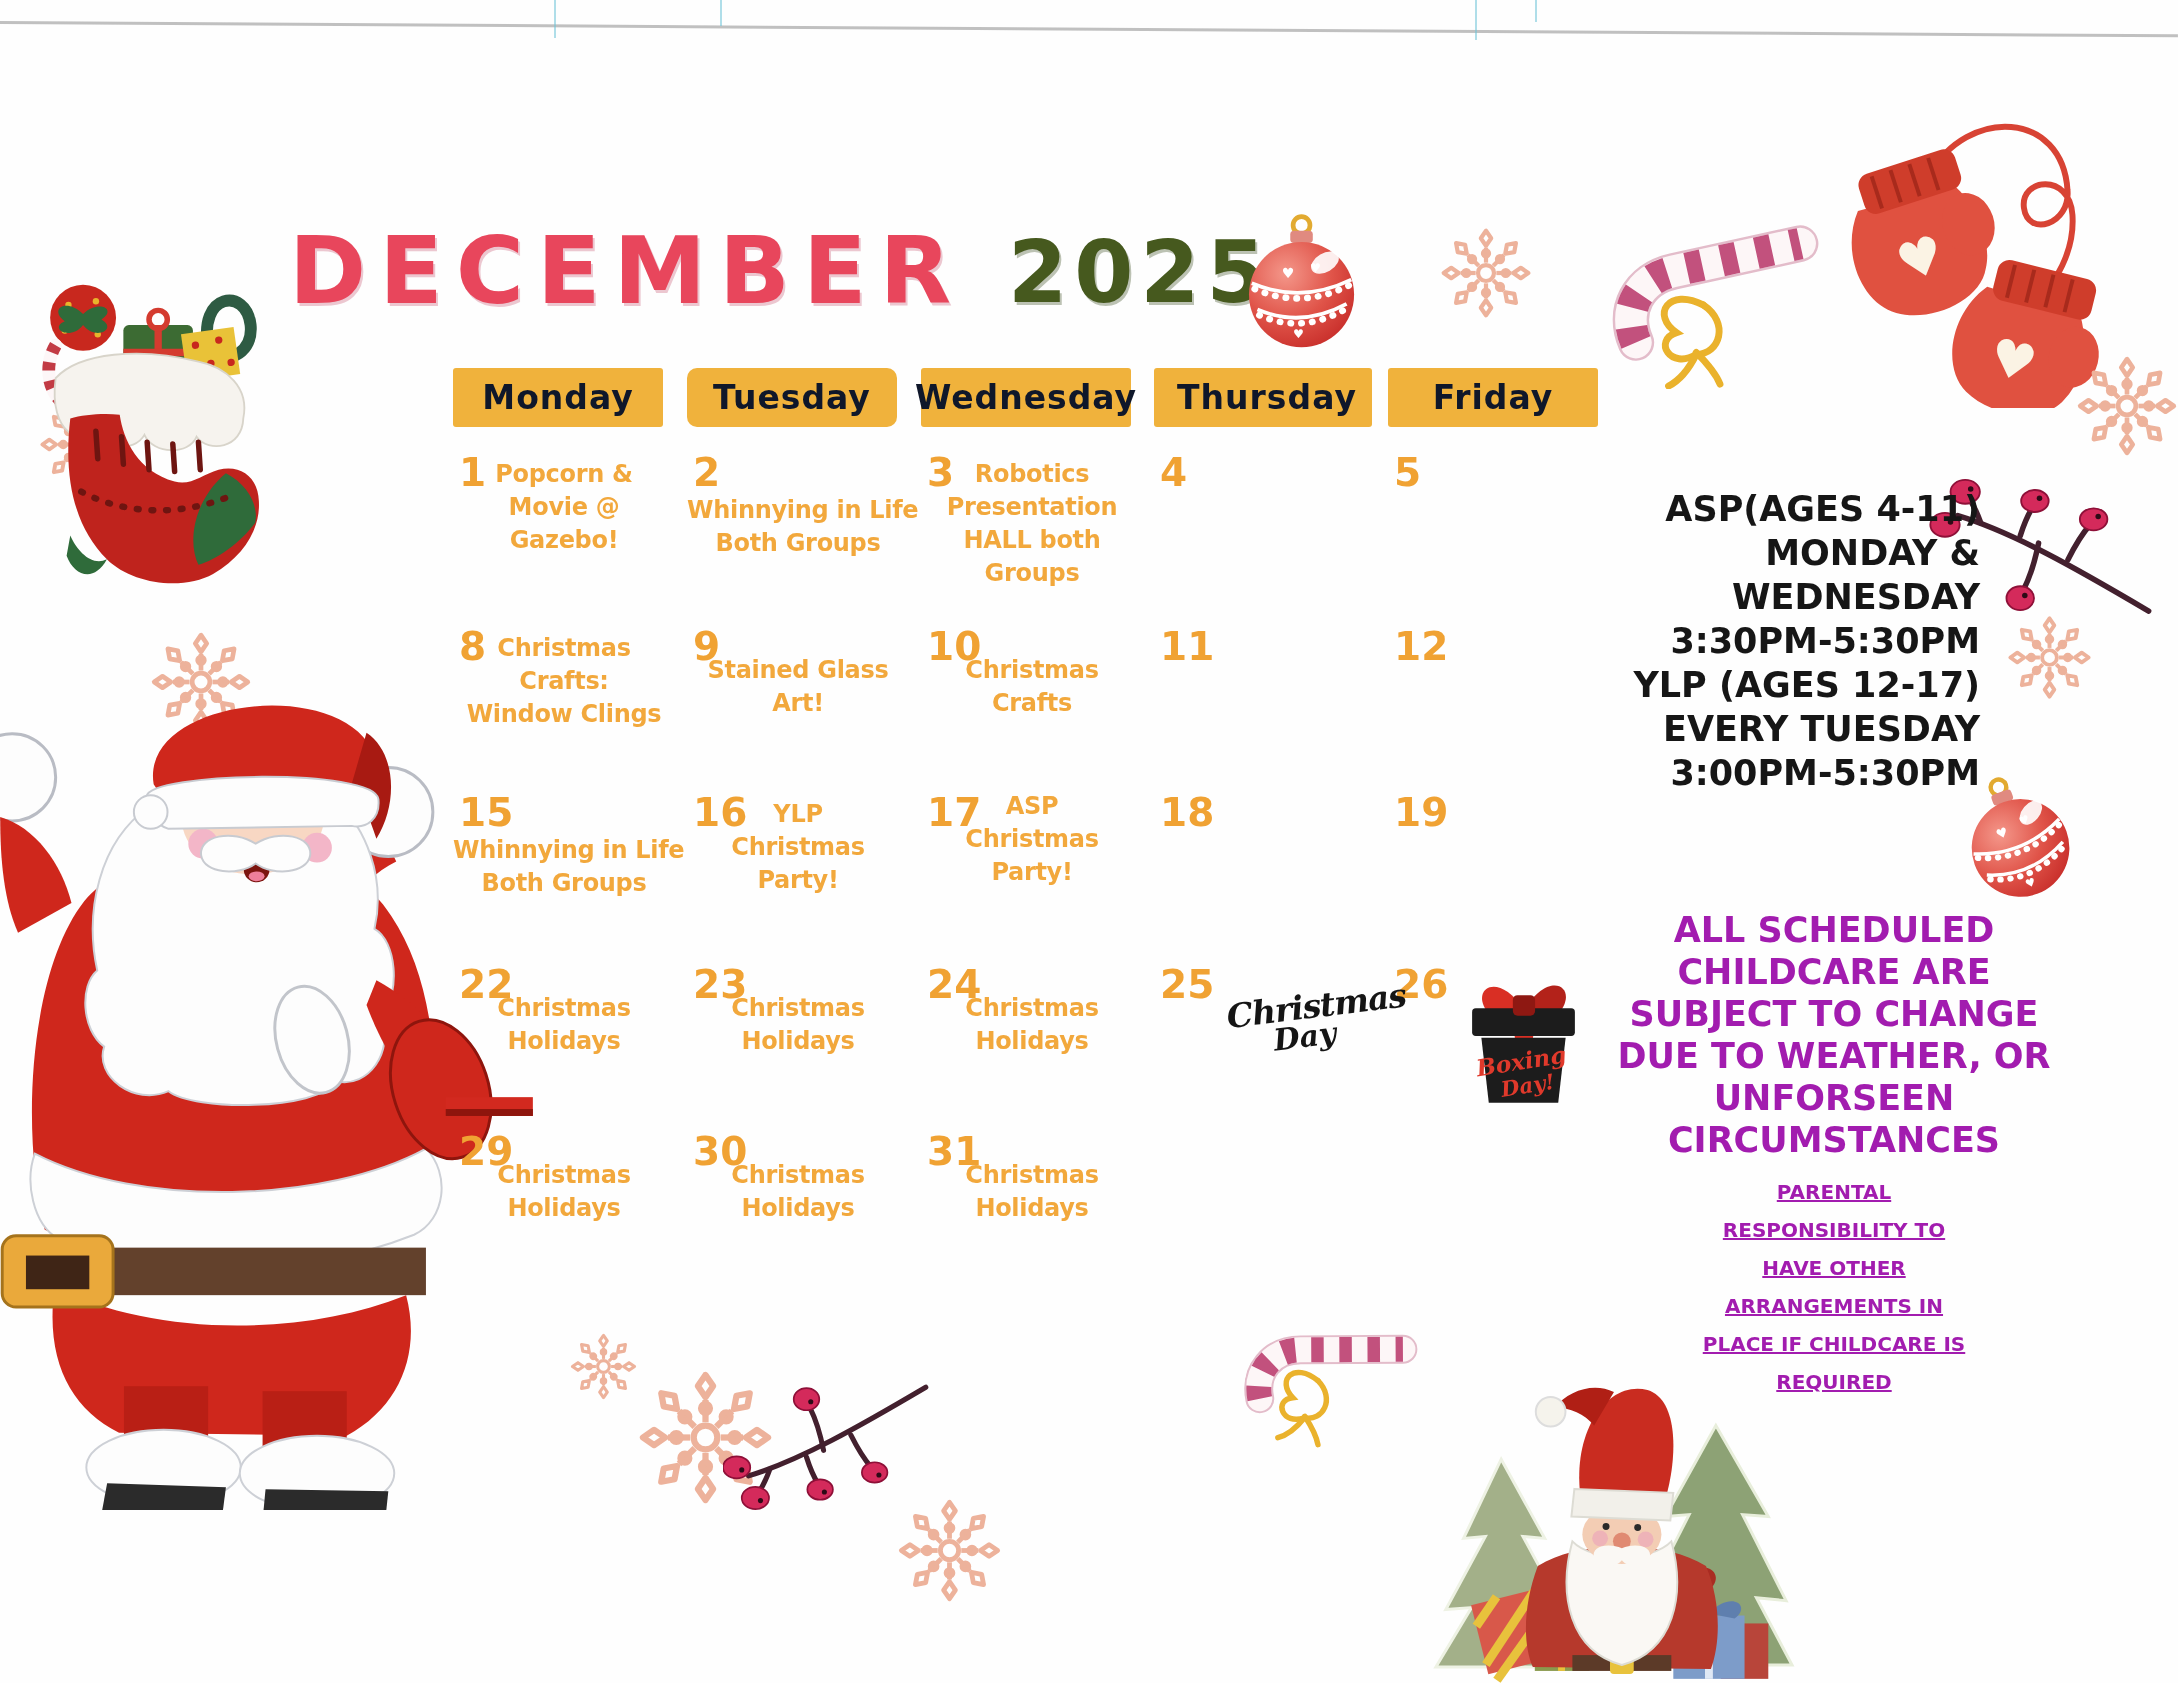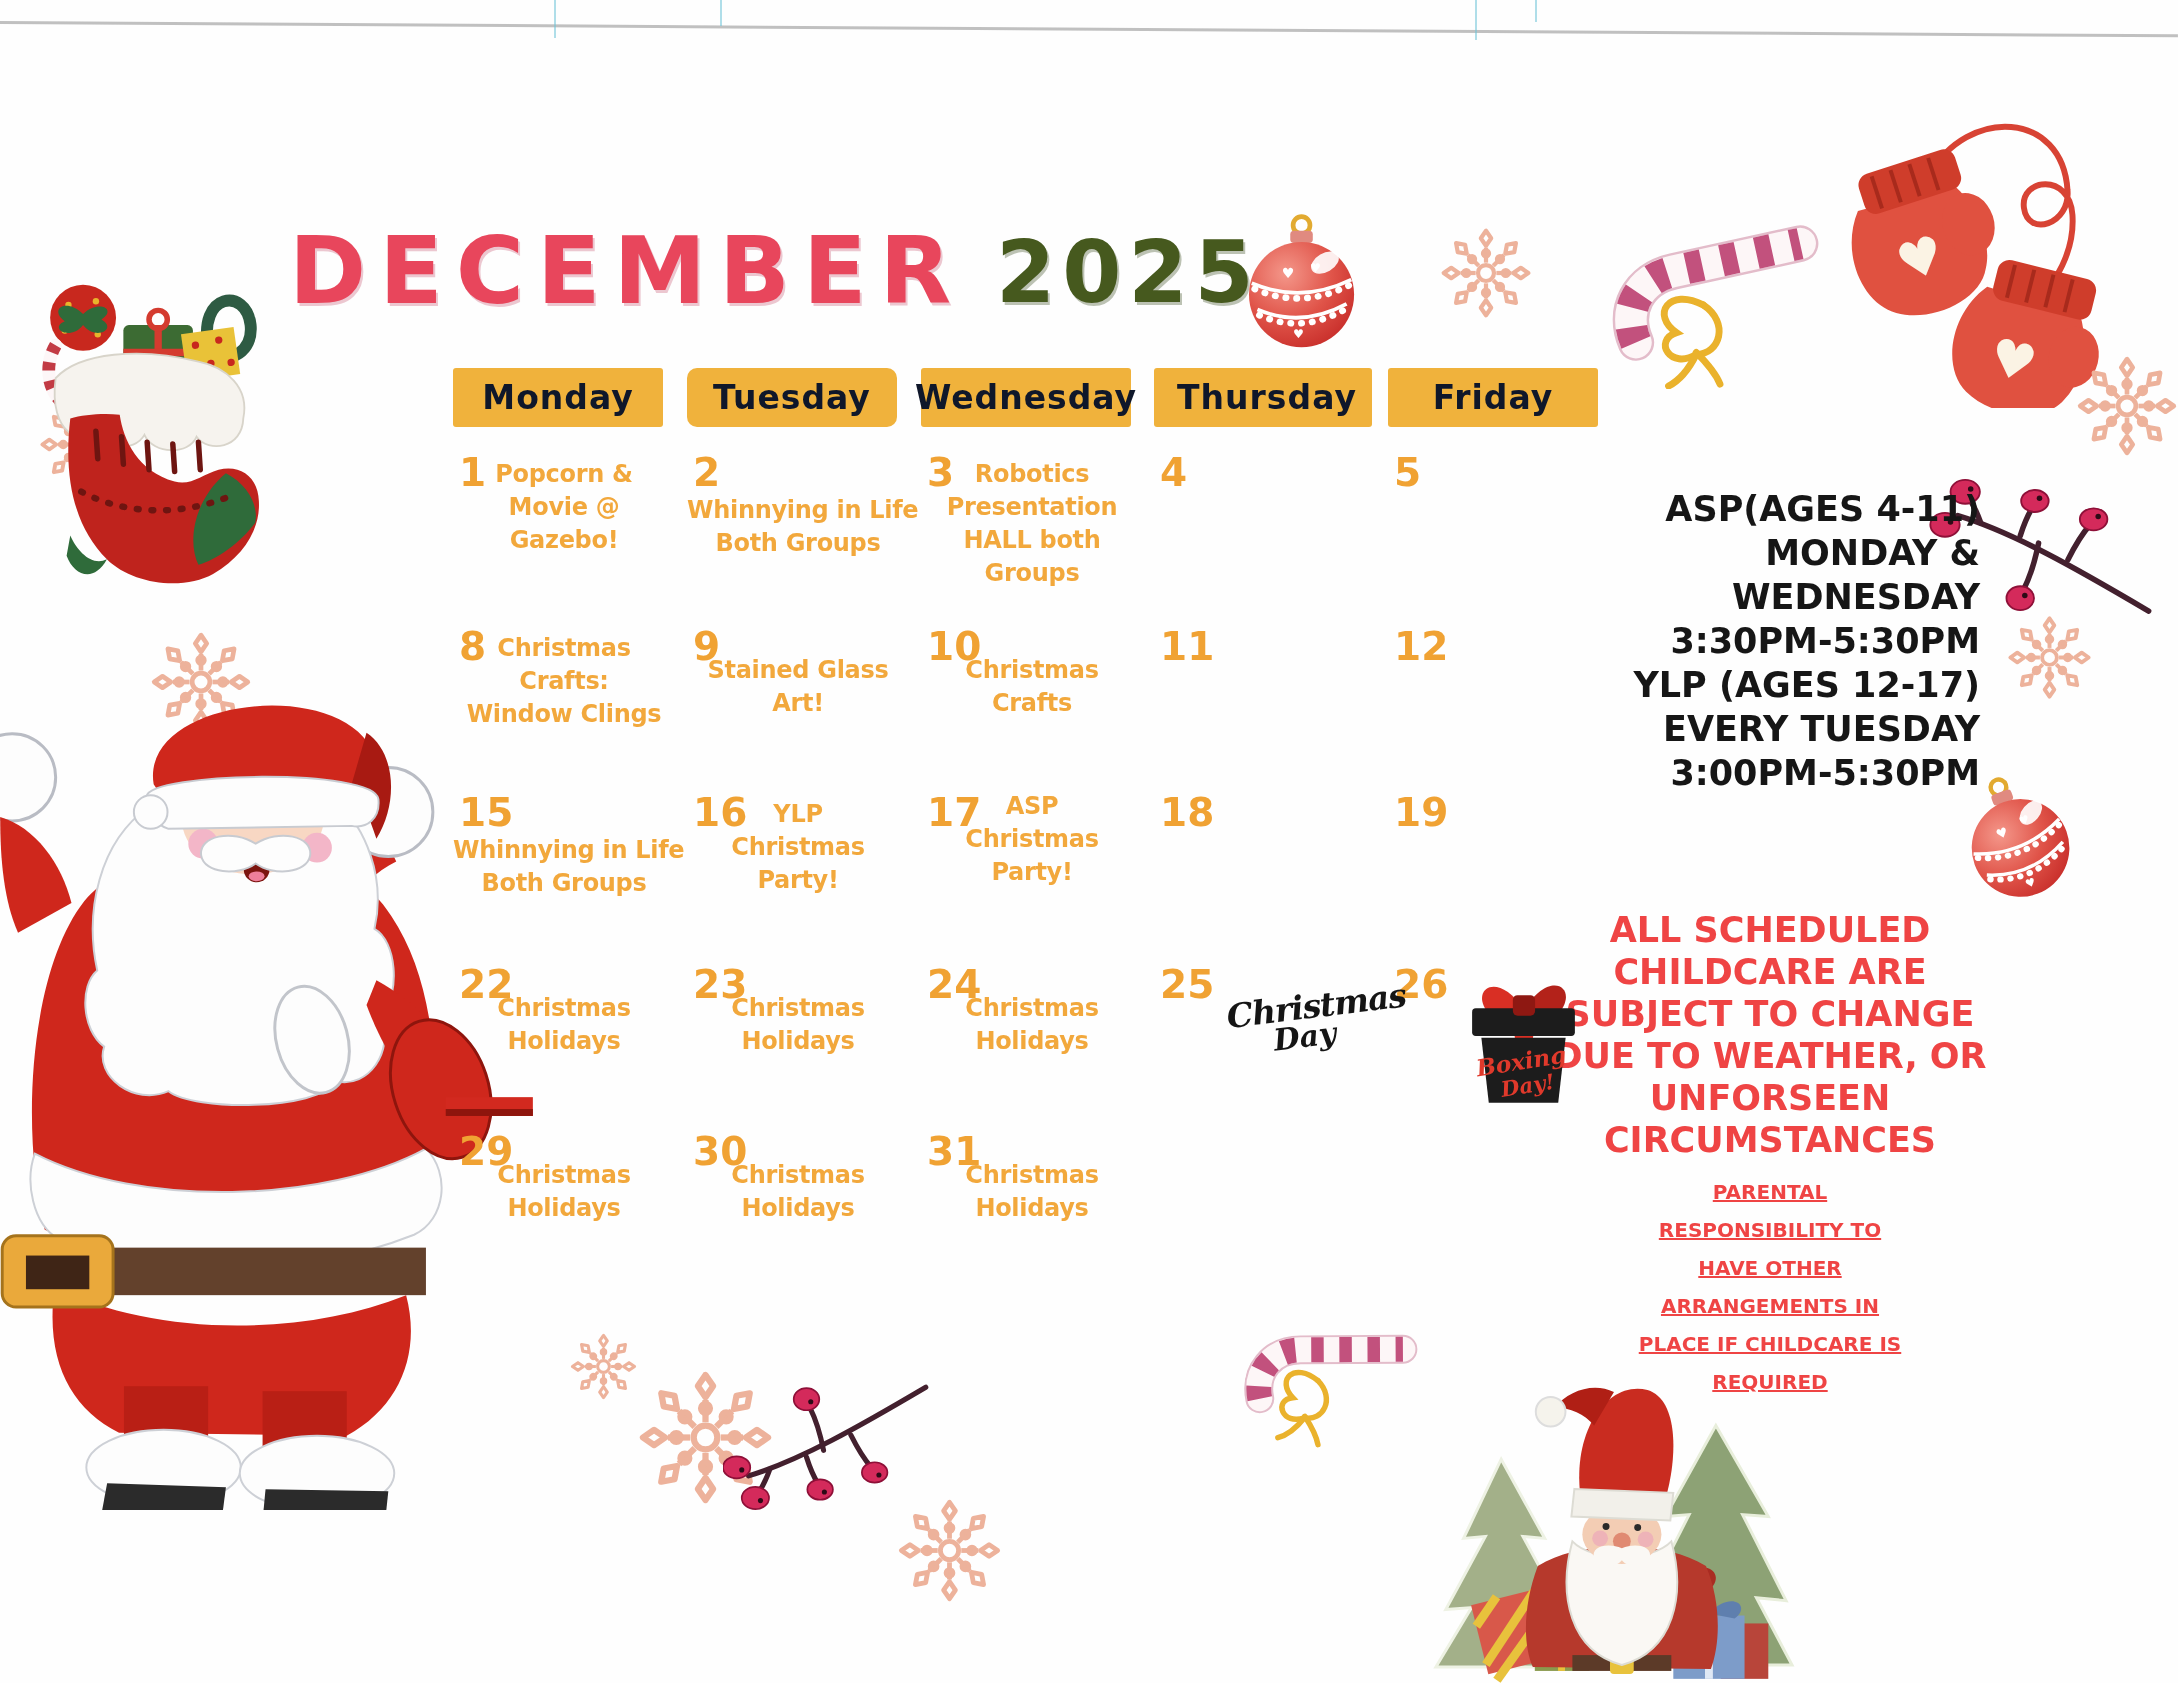--- a/index.html
+++ b/index.html
@@ -2,41 +2,41 @@
 <html><head>
 <meta charset="utf-8">
 <style>
   html,body{margin:0;padding:0;background:#ffffff;}
   .page{position:relative;width:2178px;height:1683px;background:#fefefe;overflow:hidden;
         font-family:"DejaVu Sans", sans-serif;}
   .deco{position:absolute;}
   .scanline{position:absolute;background:#ababab;opacity:.75;}
   .scanblue{position:absolute;width:2px;background:rgba(110,195,215,.55);top:0;}
   
-  .title{position:absolute;left:289px;top:222px;display:flex;align-items:flex-end;gap:32px;}
+  .title{position:absolute;left:289px;top:222px;display:flex;align-items:flex-end;gap:44px;}
   .title .month{font-size:93px;font-weight:bold;color:#e8465c;letter-spacing:13px;line-height:99px;
                 text-shadow:2px 3px 0 rgba(185,35,70,.25);}
   .title .year{font-size:85px;font-weight:bold;color:#46591e;letter-spacing:7px;line-height:97px;
                text-shadow:2px 3px 0 rgba(35,55,8,.3);}
   
   .weekday-box{position:absolute;top:368px;width:210px;height:59px;background:#f0b23c;color:#0f172a;
                font-weight:bold;font-size:33px;display:flex;align-items:center;justify-content:center;
                border-radius:3px;letter-spacing:1px;}
   
   .day-cell{position:absolute;width:222px;height:160px;z-index:3;}
   .day-num{position:absolute;left:6px;top:0;font-size:39px;font-weight:bold;color:#f0a233;}
   .day-lines{text-align:center;font-size:24px;font-weight:bold;color:#f2a83c;line-height:33px;
              letter-spacing:-0.3px;}
   .day-lines div{white-space:nowrap;}
   
   .program{position:absolute;left:1554px;top:487px;width:426px;text-align:right;font-weight:bold;
            font-size:35px;line-height:44px;color:#161616;z-index:3;}
   .program div{white-space:nowrap;}
-  .notice{position:absolute;left:1552px;top:909px;width:436px;text-align:center;font-weight:bold;
-          color:#ef4444;z-index:3;}
+  .notice{position:absolute;left:1616px;top:909px;width:436px;text-align:center;font-weight:bold;
+          color:#a21caf;z-index:3;}
   .notice-primary{font-size:35px;line-height:42px;}
   .notice-secondary{font-size:20px;line-height:38px;margin-top:12px;text-decoration:underline;}
   .notice div{white-space:nowrap;}
   
   .xmas-script{position:absolute;left:1228px;top:988px;width:150px;text-align:center;
                transform:rotate(-7deg);font-family:"DejaVu Serif", serif;font-style:italic;
                font-weight:bold;color:#151515;z-index:3;}
   .xmas-script .l1{font-size:33px;letter-spacing:-1px;}
   .xmas-script .l2{font-size:30px;margin-top:-8px;}
 </style>

